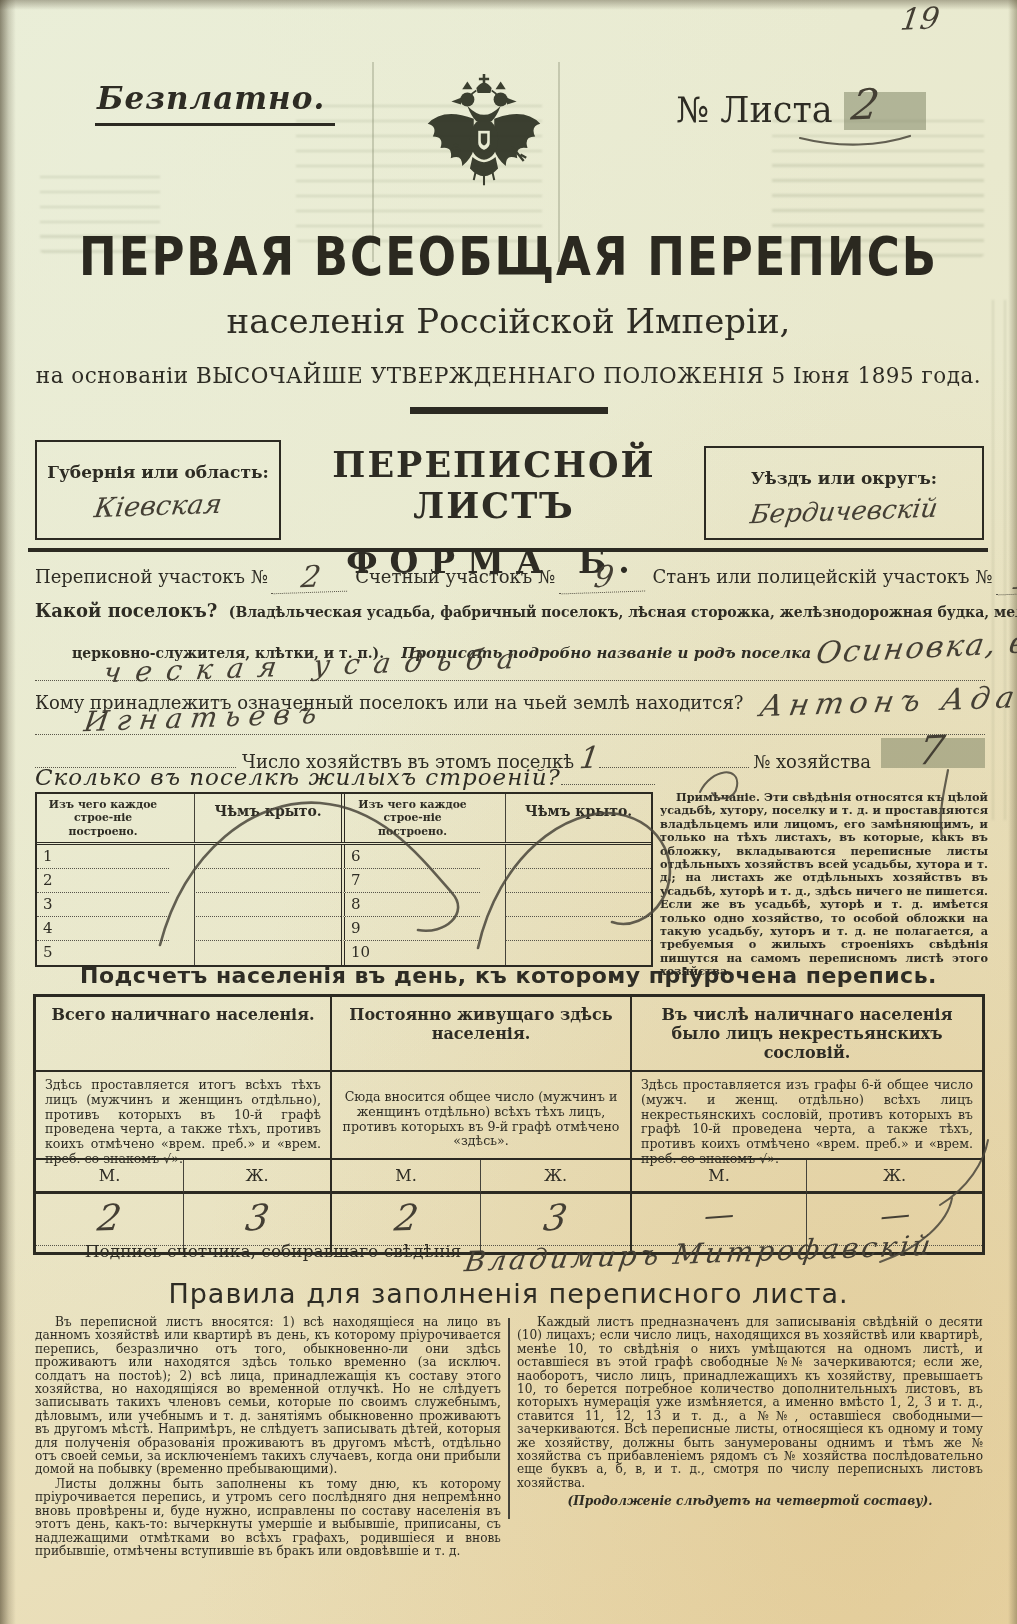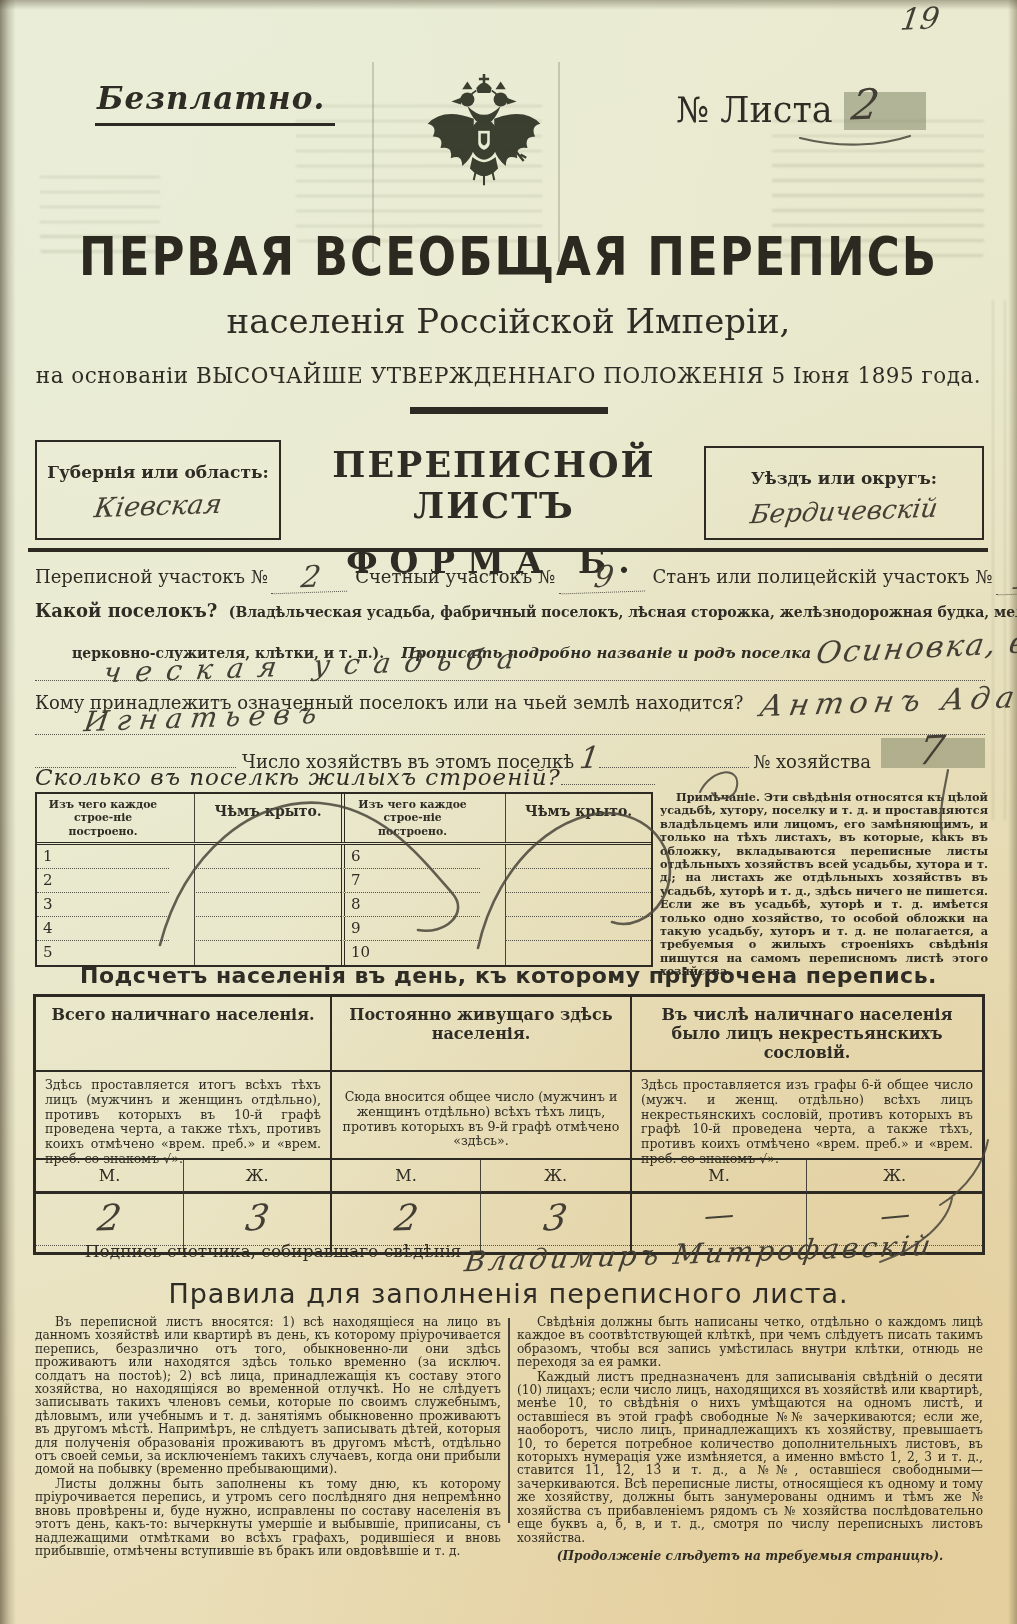--- a/index.html
+++ b/index.html
@@ -285,23 +285,22 @@
   </div>
 
   <div class="abs center rtitle">Правила для заполненія переписного листа.</div>
   <div class="abs rules">
     <div class="rcol">
       <p>Въ переписной листъ вносятся: 1) всѣ находящіеся на лицо въ данномъ хозяйствѣ или квартирѣ въ день, къ которому пріурочивается перепись, безразлично отъ того, обыкновенно-ли они здѣсь проживаютъ или находятся здѣсь только временно (за исключ. солдатъ на постоѣ); 2) всѣ лица, принадлежащія къ составу этого хозяйства, но находящіяся во временной отлучкѣ. Но не слѣдуетъ записывать такихъ членовъ семьи, которые по своимъ служебнымъ, дѣловымъ, или учебнымъ и т. д. занятіямъ обыкновенно проживаютъ въ другомъ мѣстѣ. Напримѣръ, не слѣдуетъ записывать дѣтей, которыя для полученія образованія проживаютъ въ другомъ мѣстѣ, отдѣльно отъ своей семьи, за исключеніемъ такихъ случаевъ, когда они прибыли домой на побывку (временно пребывающими).</p>
       <p>Листы должны быть заполнены къ тому дню, къ которому пріурочивается перепись, и утромъ сего послѣдняго дня непремѣнно вновь провѣрены и, буде нужно, исправлены по составу населенія въ этотъ день, какъ-то: вычеркнуты умершіе и выбывшіе, приписаны, съ надлежащими отмѣтками во всѣхъ графахъ, родившіеся и вновь прибывшіе, отмѣчены вступившіе въ бракъ или овдовѣвшіе и т. д.</p>
     </div>
     <div class="rdiv"></div>
     <div class="rcol">
-      <p>Свѣдѣнія должны быть написаны четко, отдѣльно о каждомъ лицѣ каждое въ соотвѣтствующей клѣткѣ, при чемъ слѣдуетъ писать такимъ образомъ, чтобы вся запись умѣстилась внутри клѣтки, отнюдь не переходя за ея рамки.</p>
       <p>Каждый листъ предназначенъ для записыванія свѣдѣній о десяти (10) лицахъ; если число лицъ, находящихся въ хозяйствѣ или квартирѣ, менѣе 10, то свѣдѣнія о нихъ умѣщаются на одномъ листѣ, и оставшіеся въ этой графѣ свободные №№ зачеркиваются; если же, наоборотъ, число лицъ, принадлежащихъ къ хозяйству, превышаетъ 10, то берется потребное количество дополнительныхъ листовъ, въ которыхъ нумерація уже измѣняется, а именно вмѣсто 1, 2, 3 и т. д., ставится 11, 12, 13 и т. д., а №№, оставшіеся свободными—зачеркиваются. Всѣ переписные листы, относящіеся къ одному и тому же хозяйству, должны быть занумерованы однимъ и тѣмъ же № хозяйства съ прибавленіемъ рядомъ съ № хозяйства послѣдовательно еще буквъ а, б, в, и т. д., смотря по числу переписныхъ листовъ хозяйства.</p>
-      <div class="rfoot">(Продолженіе слѣдуетъ на требуемыя страницѣ).</div>
+      <div class="rfoot">(Продолженіе слѣдуетъ на четвертой составу).</div>
     </div>
   </div>
 
   <svg class="strokes" width="1017" height="1624" viewBox="0 0 1017 1624">
     <g fill="none" stroke="#4a463b" stroke-width="2.6" stroke-linecap="round" opacity="0.85">
 
       <path d="M160 945 C 185 850, 255 798, 320 803 C 382 808, 420 856, 452 893 C 470 913, 445 935, 418 930"></path>
 
       <path d="M478 948 C 498 858, 565 806, 618 814 C 663 822, 682 866, 662 900 C 650 920, 628 928, 612 922"></path>
 

